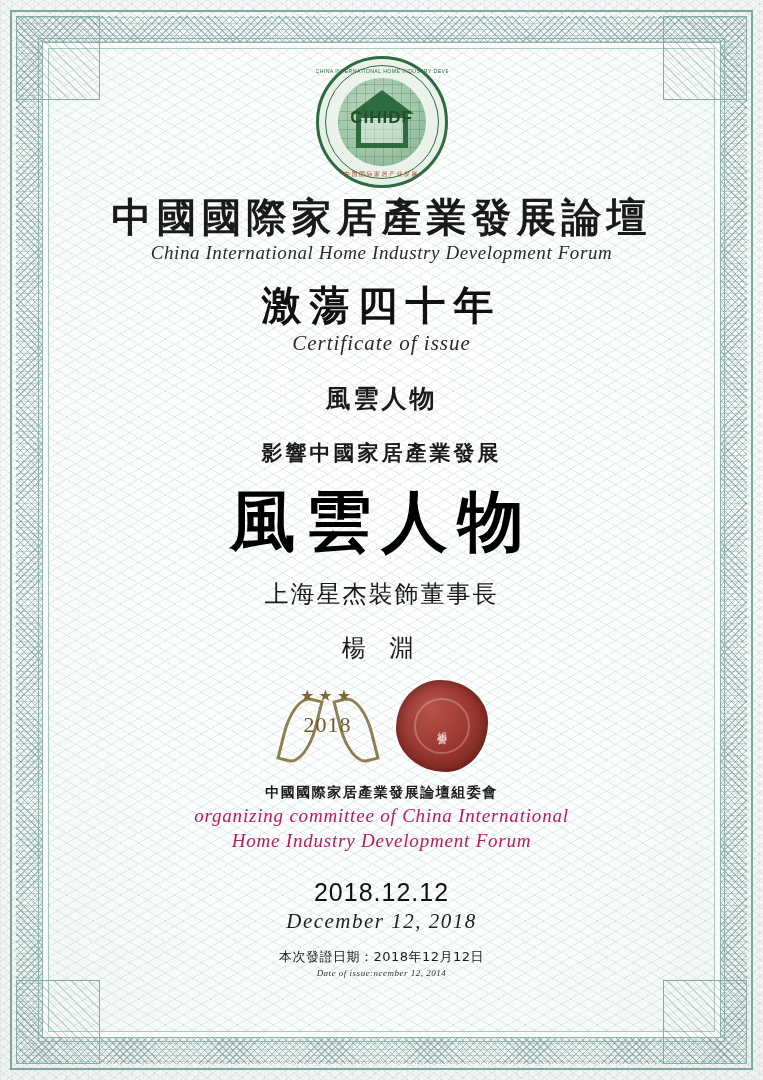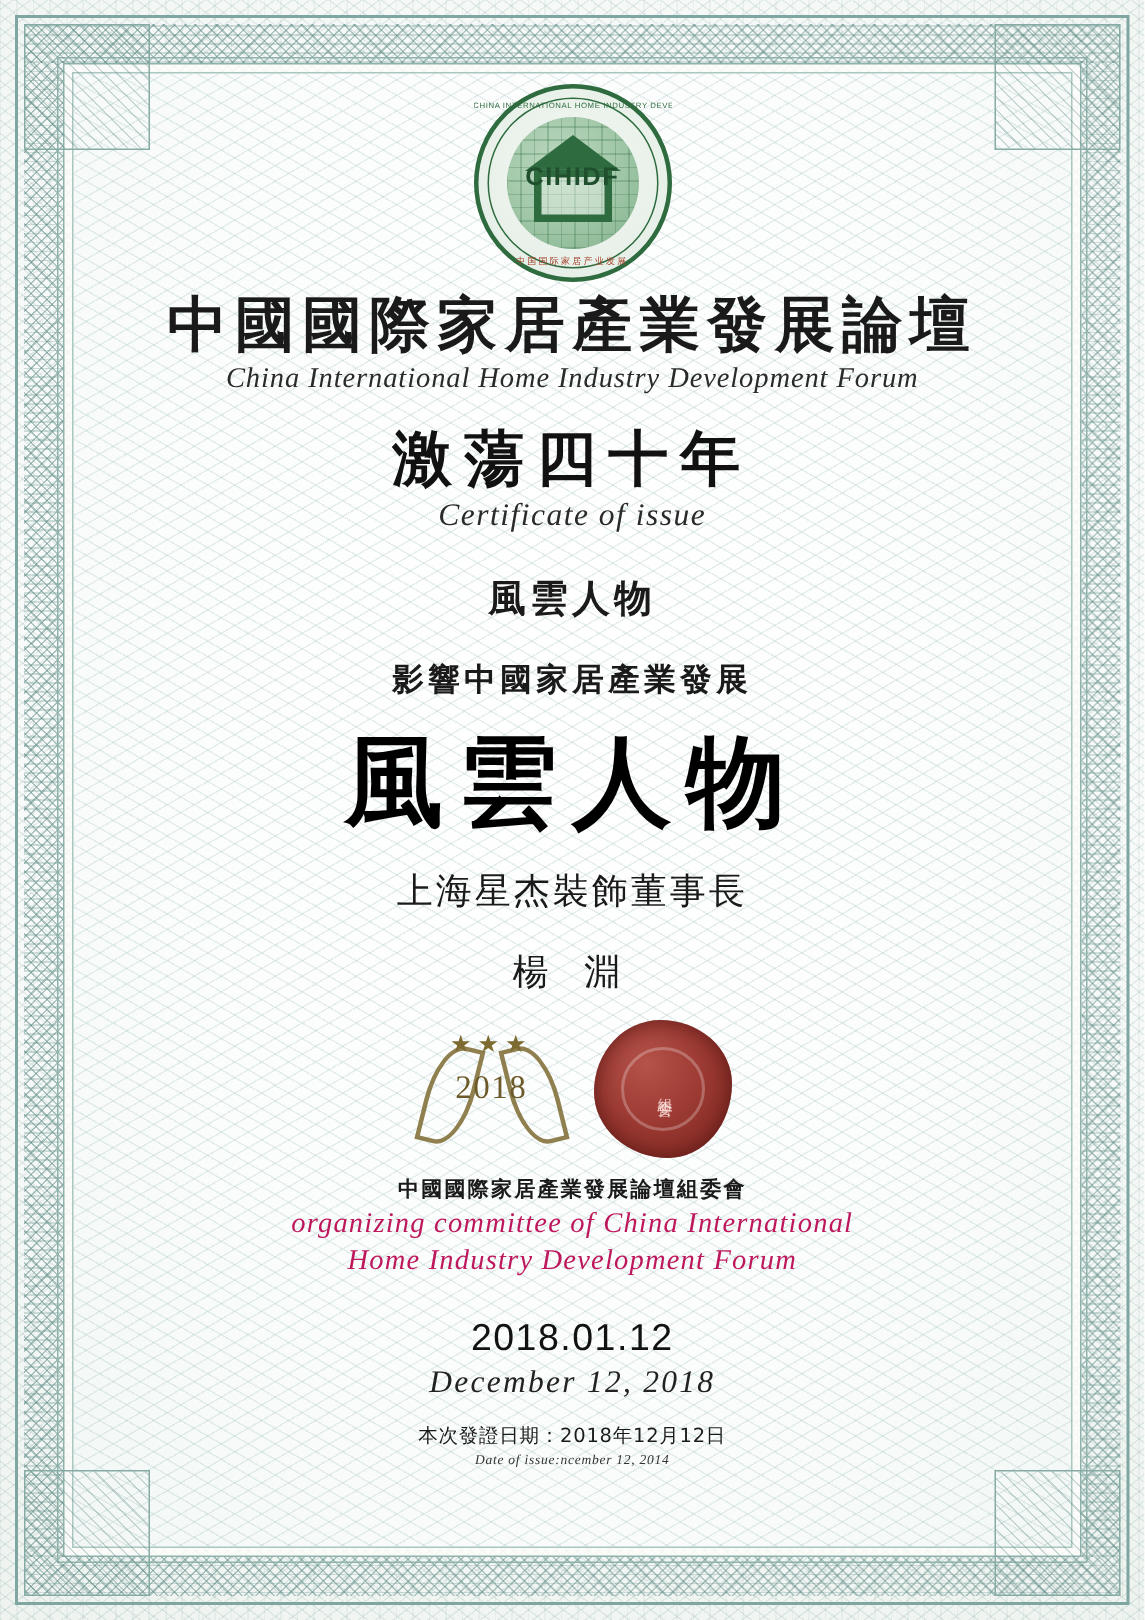--- a/index.html
+++ b/index.html
@@ -412,20 +412,20 @@
         <div class="inner">
           <span class="mark">組委會</span>
         </div>
       </div>
     </div>
 
     <div class="committee-cn">中國國際家居產業發展論壇組委會</div>
     <div class="committee-en1">organizing committee of China International</div>
     <div class="committee-en2">Home Industry Development Forum</div>
 
-    <div class="date-num">2018.01.12</div>
+    <div class="date-num">2018.12.12</div>
     <div class="date-en">December 12, 2018</div>
 
     <div class="issue-cn">本次發證日期：2018年12月12日</div>
     <div class="issue-en">Date of issue:ncember 12, 2014</div>
 
   </div>
 </div>
 
 </body></html>

